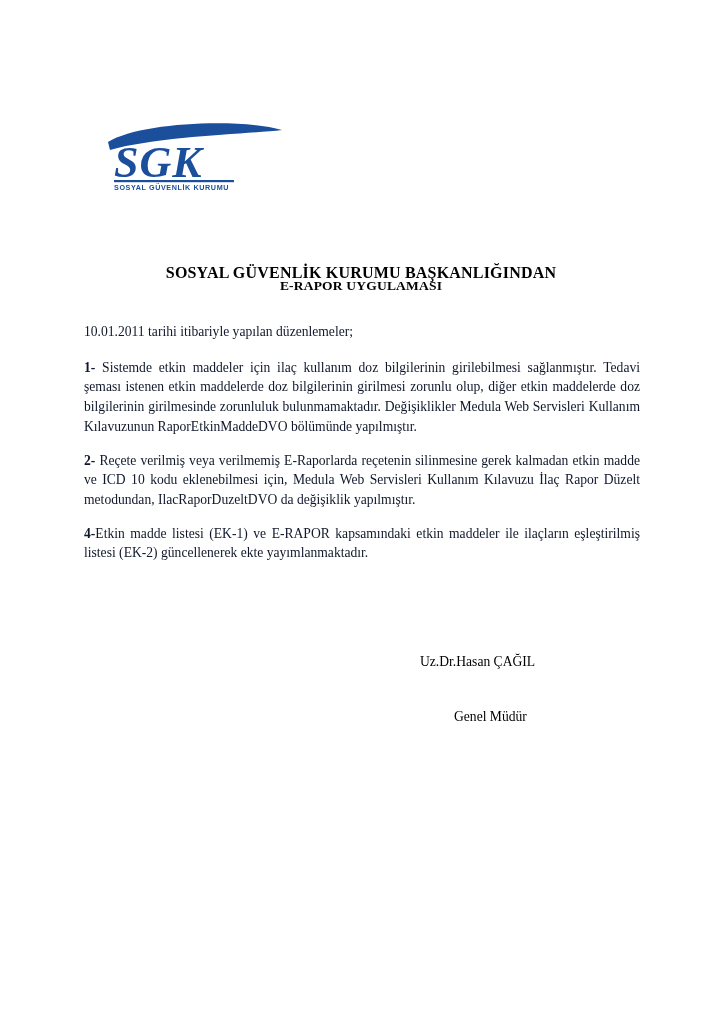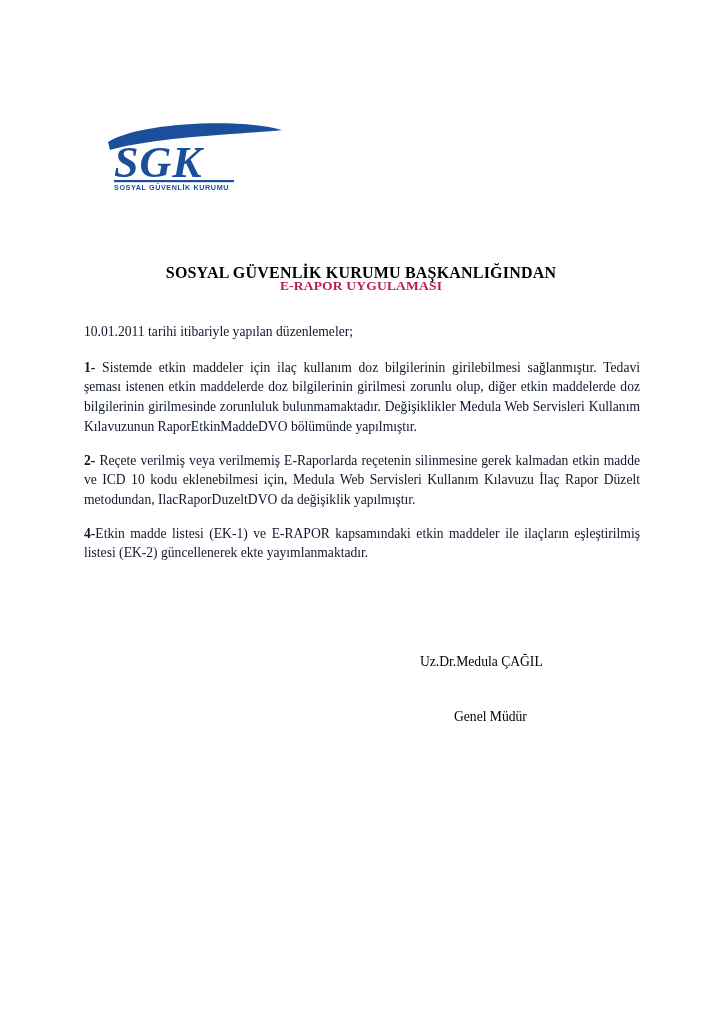--- a/index.html
+++ b/index.html
@@ -49,21 +49,21 @@
   .doc-subtitle {
     position: absolute;
     left: 0;
     right: 0;
     top: 278px;
     text-align: center;
     font-family: "Liberation Serif", serif;
     font-weight: bold;
     font-size: 13.5px;
     letter-spacing: 0.2px;
-    color: #be185d;
+    color: #000000;
   }
 
   
   .body-block {
     position: absolute;
     left: 84px;
     top: 322px;
     width: 556px;
   }
   .para {
@@ -123,17 +123,17 @@
     </p>
 
 
     <p class="para">
       <span class="num">4-</span><span>Etkin madde listesi (EK-1) ve E-RAPOR kapsamındaki etkin maddeler ile ilaçların eşleştirilmiş listesi (EK-2) güncellenerek  ekte yayımlanmaktadır.</span>
     </p>
 
   </div>
 
   <div class="signature">
-    <div class="line1">Uz.Dr.Medula ÇAĞIL</div>
+    <div class="line1">Uz.Dr.Hasan ÇAĞIL</div>
     <div class="line2">Genel Müdür</div>
   </div>
 
 </div>
 
 </body></html>

